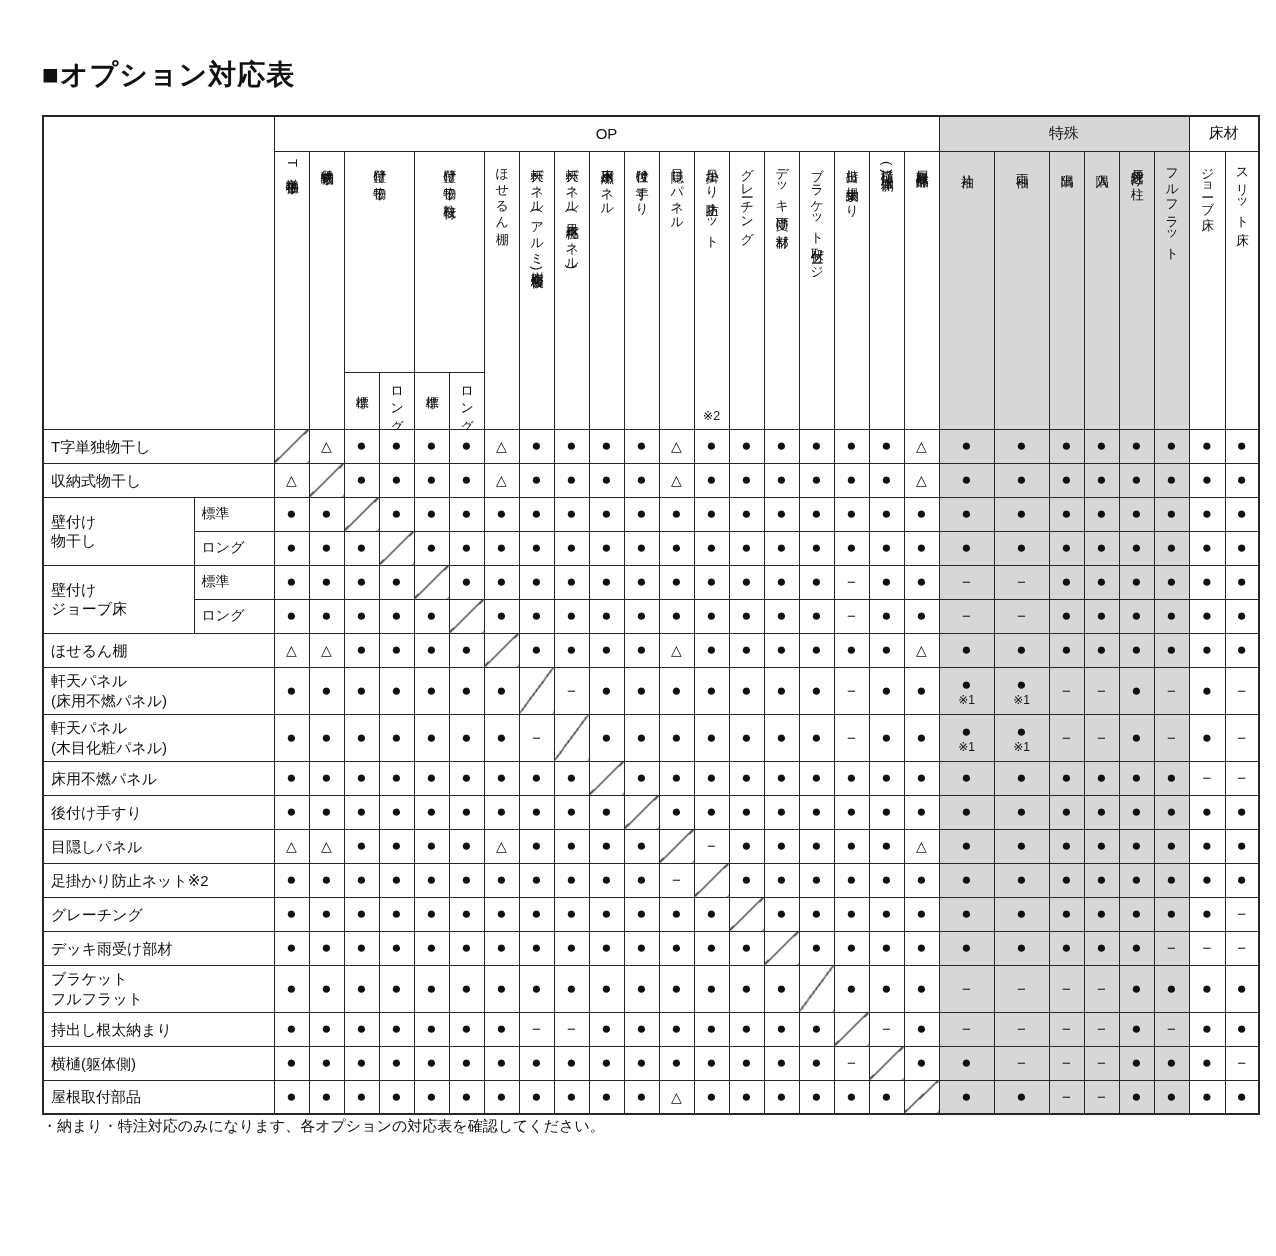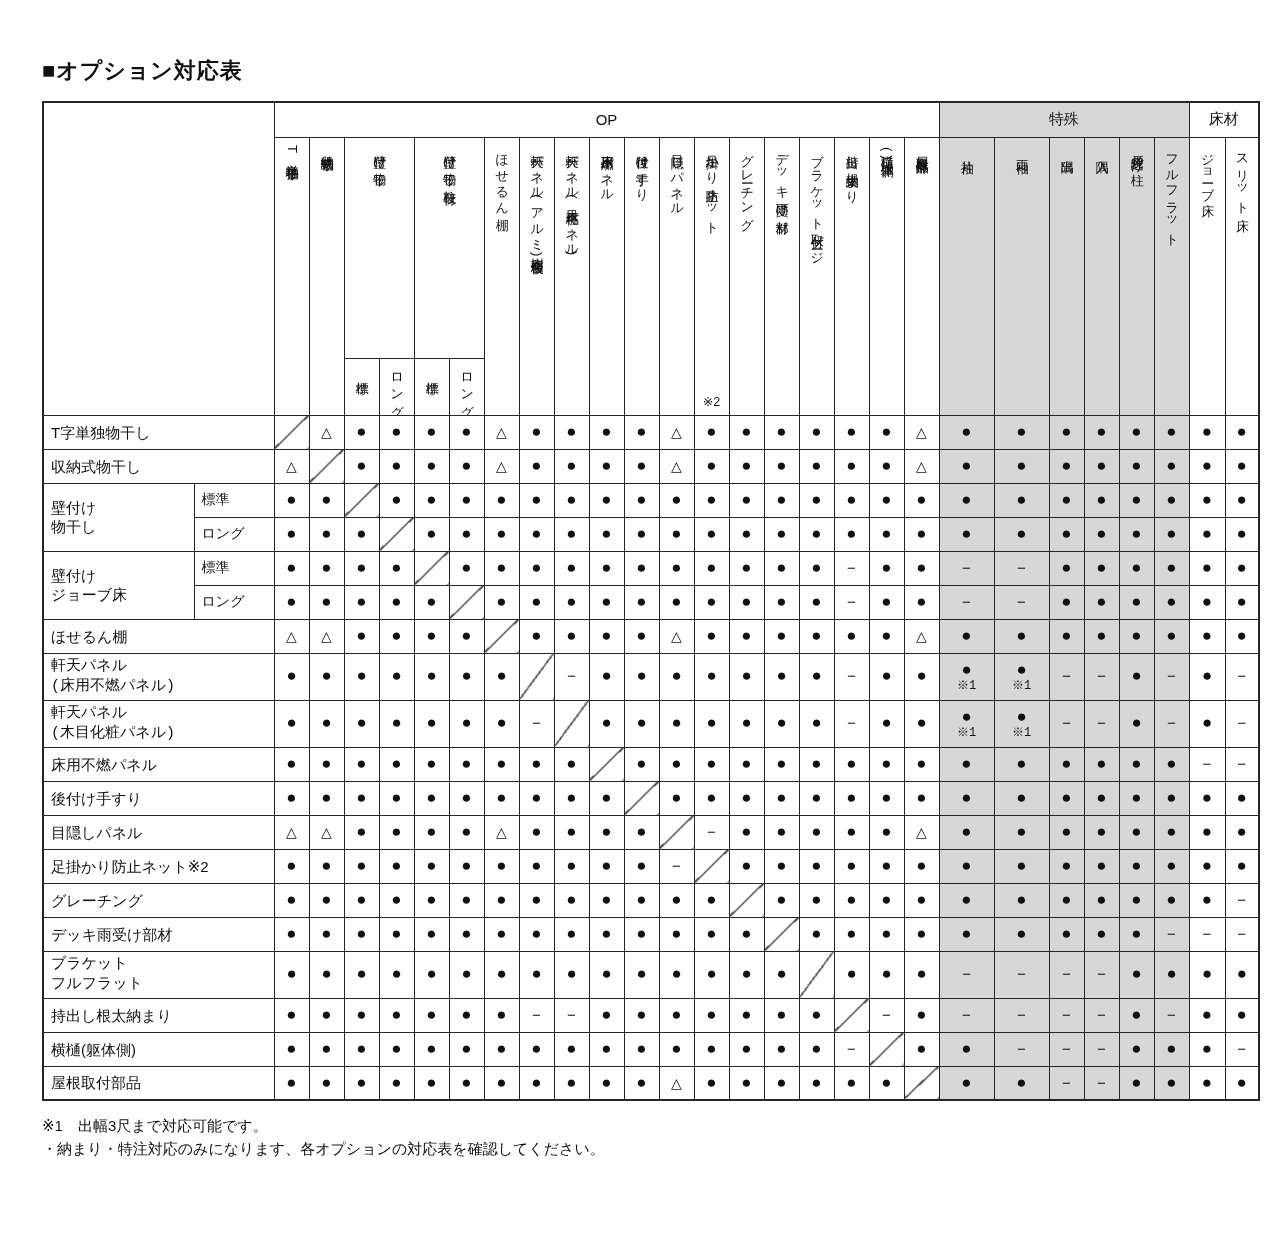--- a/index.html
+++ b/index.html
@@ -2,30 +2,30 @@
 <html lang="ja"><head>
 <meta charset="utf-8">
 <style>
   html,body{margin:0;padding:0;}
   body{
     width:1276px;height:1256px;background:#ffffff;position:relative;
     font-family:"Liberation Sans","DejaVu Sans",sans-serif;color:#111;
   }
   .title{
     position:absolute;left:42px;top:56px;margin:0;
-    font-size:22px;font-weight:bold;letter-spacing:1px;text-align:right;
+    font-size:28px;font-weight:bold;letter-spacing:1px;text-align:right;
   }
-  #table-mount{position:absolute;left:42px;top:101px;}
+  #table-mount{position:absolute;left:42px;top:115px;}
   table{border-collapse:collapse;table-layout:fixed;border:2px solid #262626;}
   td{border:1px solid #262626;padding:0;text-align:center;vertical-align:middle;overflow:hidden;}
   tr.hg{height:35px;}
   tr.hl{height:221px;}
   tr.hs{height:57px;}
   tr.r34{height:34px;}
-  tr.r47{height:47px;font-family:Liberation Mono, monospace;}
+  tr.r47{height:47px;}
   .hgroup{font-size:15px;font-weight:normal;}
   .sp{background:#d7d7d7;}
   .vh{vertical-align:top;position:relative;}
   .vtx{
     writing-mode:vertical-rl;text-orientation:mixed;display:inline-block;
     font-size:13px;line-height:1.12;letter-spacing:1px;margin-top:7px;
   }
   .sh{vertical-align:top;}
   .sh .vtx{margin-top:5px;}
   .cnote{position:absolute;bottom:6px;left:0;right:0;text-align:center;font-size:12.5px;writing-mode:horizontal-tb;}
@@ -713,15 +713,14 @@
           <td class="dc sp"><span class="dot">●</span></td>
           <td class="dc sp"><span class="dot">●</span></td>
           <td class="dc"><span class="dot">●</span></td>
           <td class="dc"><span class="dot">●</span></td>
         </tr>
       </tbody>
     </table>
   </div>
 
 <div class="footnotes">
-  <div>※1　出幅3尺まで対応可能です。</div>
   <div>・納まり・特注対応のみになります、各オプションの対応表を確認してください。</div>
 </div>
 
 </body></html>

